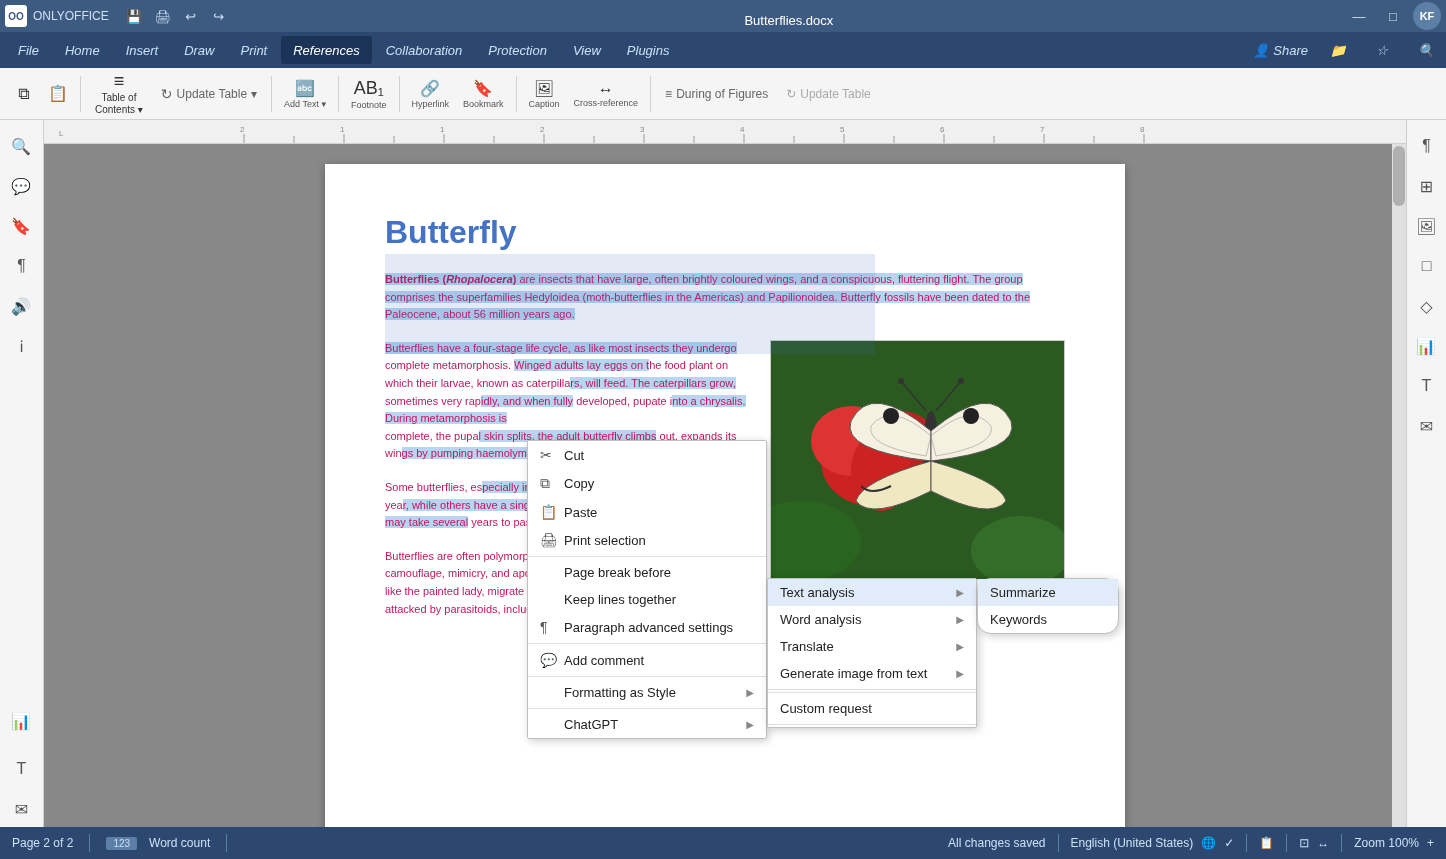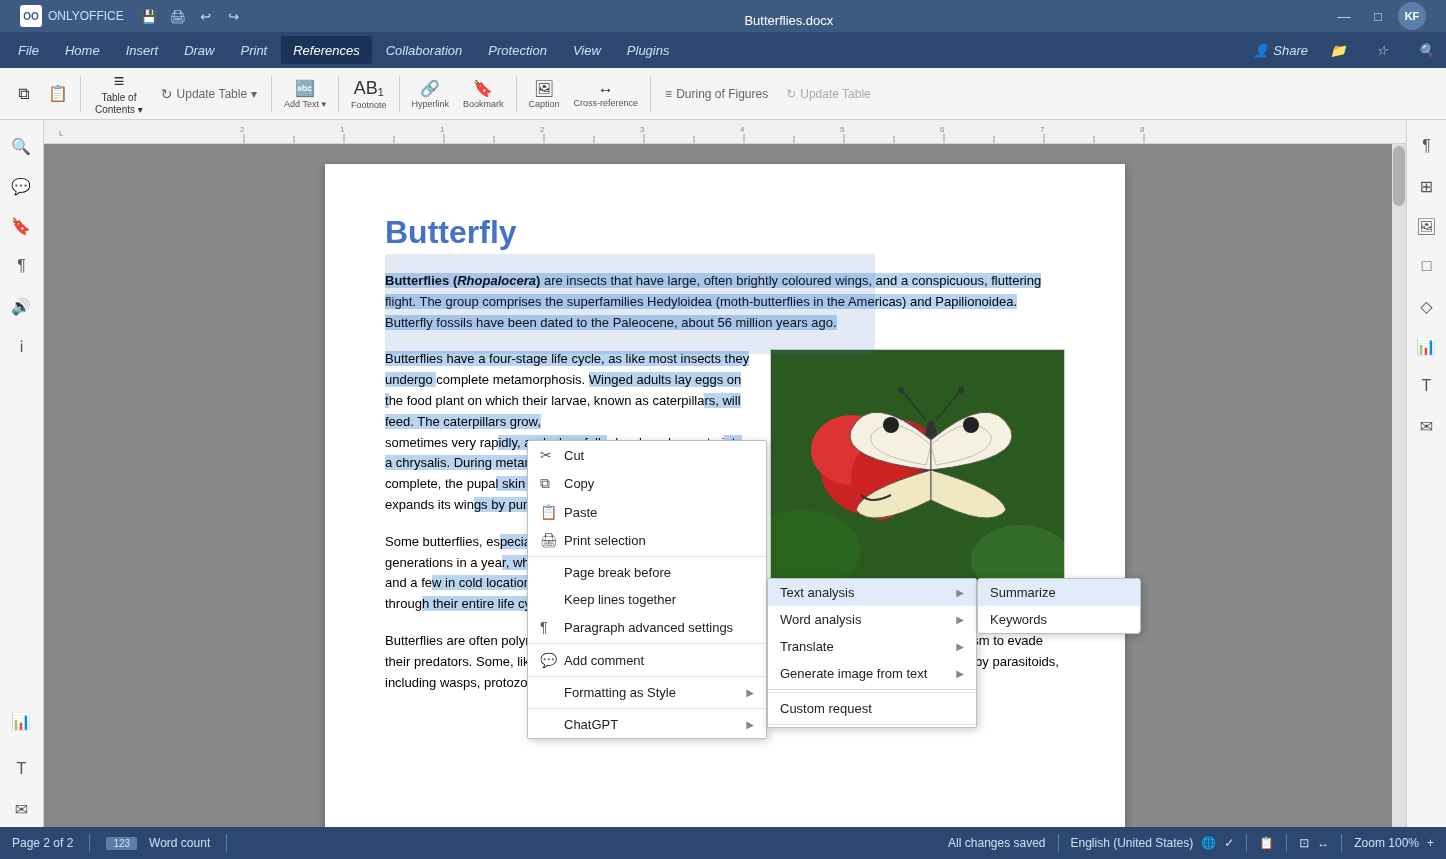--- a/index.html
+++ b/index.html
@@ -4,21 +4,21 @@
   <style>
     * { box-sizing: border-box; margin: 0; padding: 0; }
     body { font-family: 'Segoe UI', Arial, sans-serif; font-size: 13px; background: #f0f0f0; overflow: hidden; width: 1446px; height: 859px; }
 
     
     #titlebar {
       height: 32px;
       background: #3d5a80;
       display: flex;
       align-items: center;
-      padding: 0 20px;
+      padding: 0 5px;
       color: white;
     }
     #titlebar .logo {
       display: flex; align-items: center; gap: 6px; margin-right: 12px;
     }
     #titlebar .logo-icon {
       width: 22px; height: 22px; background: white; border-radius: 3px;
       display: flex; align-items: center; justify-content: center;
       color: #3d5a80; font-weight: bold; font-size: 10px;
     }
@@ -158,21 +158,21 @@
       background: white;
       padding: 50px 60px;
       box-shadow: 0 2px 8px rgba(0,0,0,0.3);
     }
 
     .doc-title {
       font-size: 32px; font-weight: bold; color: #4472c4; margin-bottom: 20px;
     }
 
     .doc-para {
-      font-size: 13px; line-height: 1.6; margin-bottom: 16px; color: #000000;
+      font-size: 11px; line-height: 1.6; margin-bottom: 16px; color: #be185d;
     }
     .doc-bold { font-weight: bold; }
 
     
     #context-menu-1 {
       position: absolute;
       left: 527px; top: 440px;
       width: 240px;
       background: white;
       border: 1px solid #c0c0c0;
@@ -186,26 +186,26 @@
       width: 210px;
       background: white;
       border: 1px solid #c0c0c0;
       box-shadow: 2px 2px 8px rgba(0,0,0,0.2);
       z-index: 100;
       border-radius: 2px;
     }
     #context-menu-3 {
       position: absolute;
       left: 977px; top: 578px;
-      width: 164px;
+      width: 142px;
       background: white;
       border: 1px solid #c0c0c0;
       box-shadow: 2px 2px 8px rgba(0,0,0,0.2);
       z-index: 100;
-      border-radius: 4px;
+      border-radius: 14px;
     }
 
     .ctx-item {
       display: flex; align-items: center;
       padding: 6px 12px;
       font-size: 13px; color: #222;
       cursor: pointer;
       gap: 8px;
     }
     .ctx-item.active { background: #e0ecfa; }

